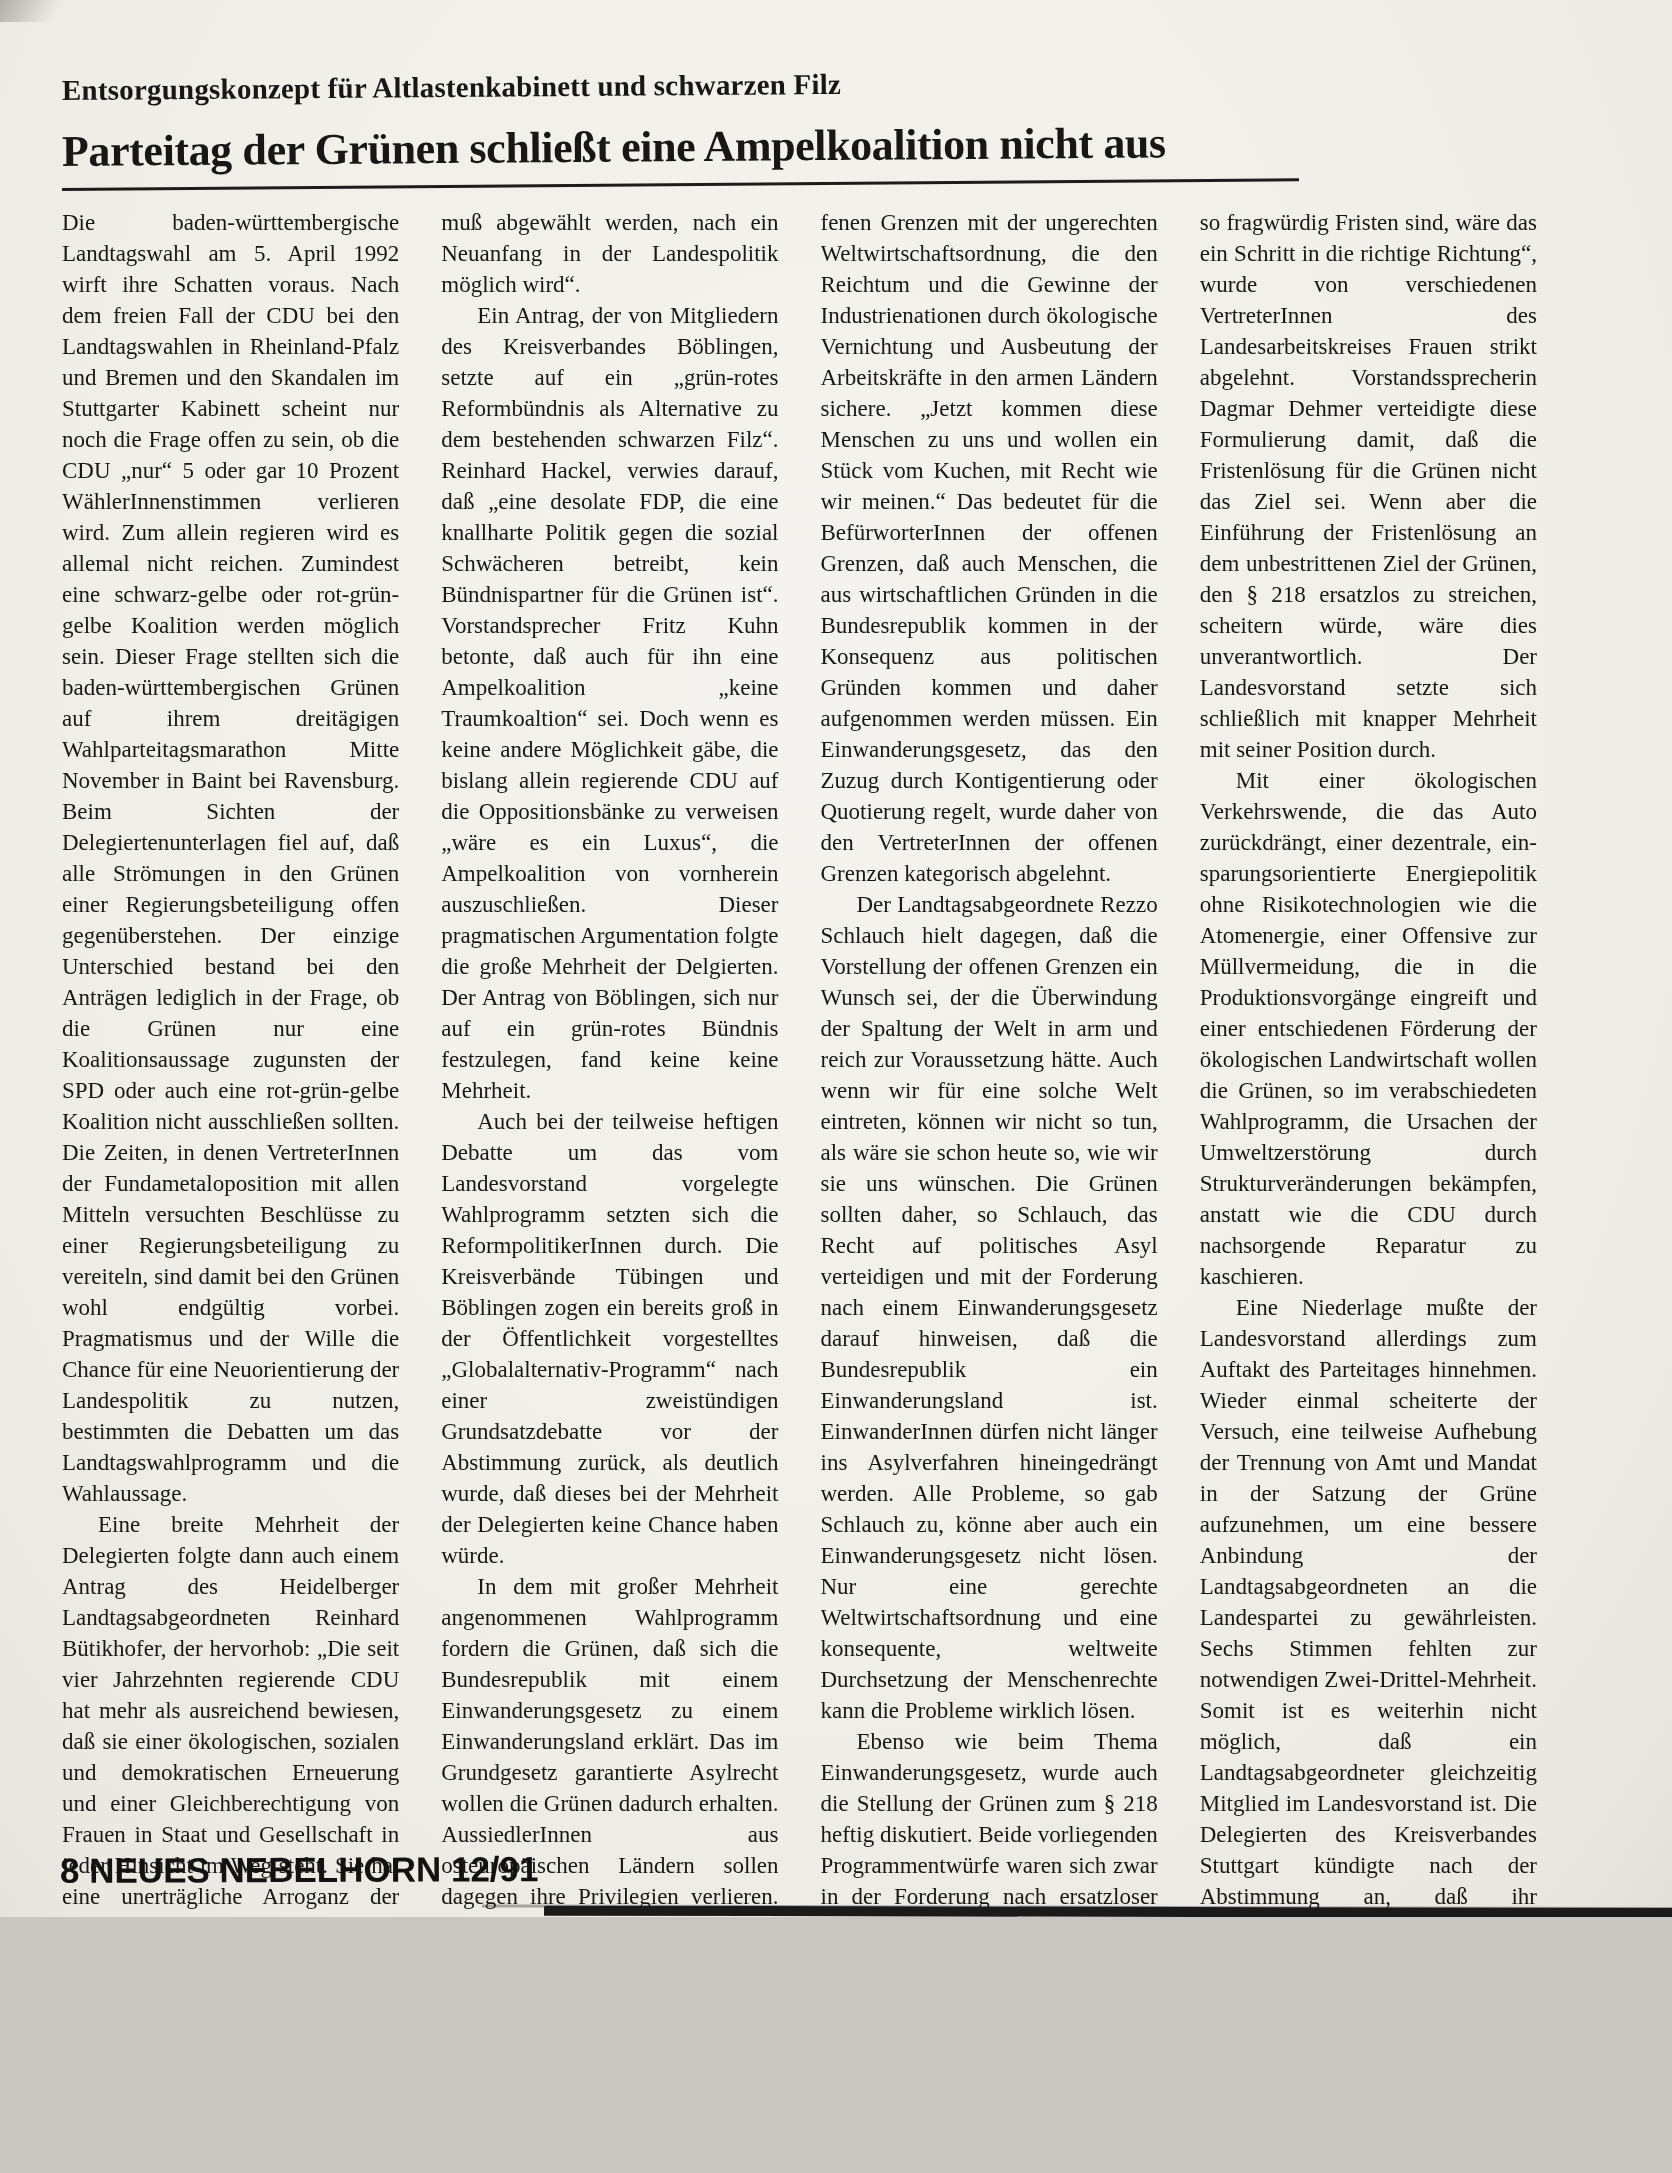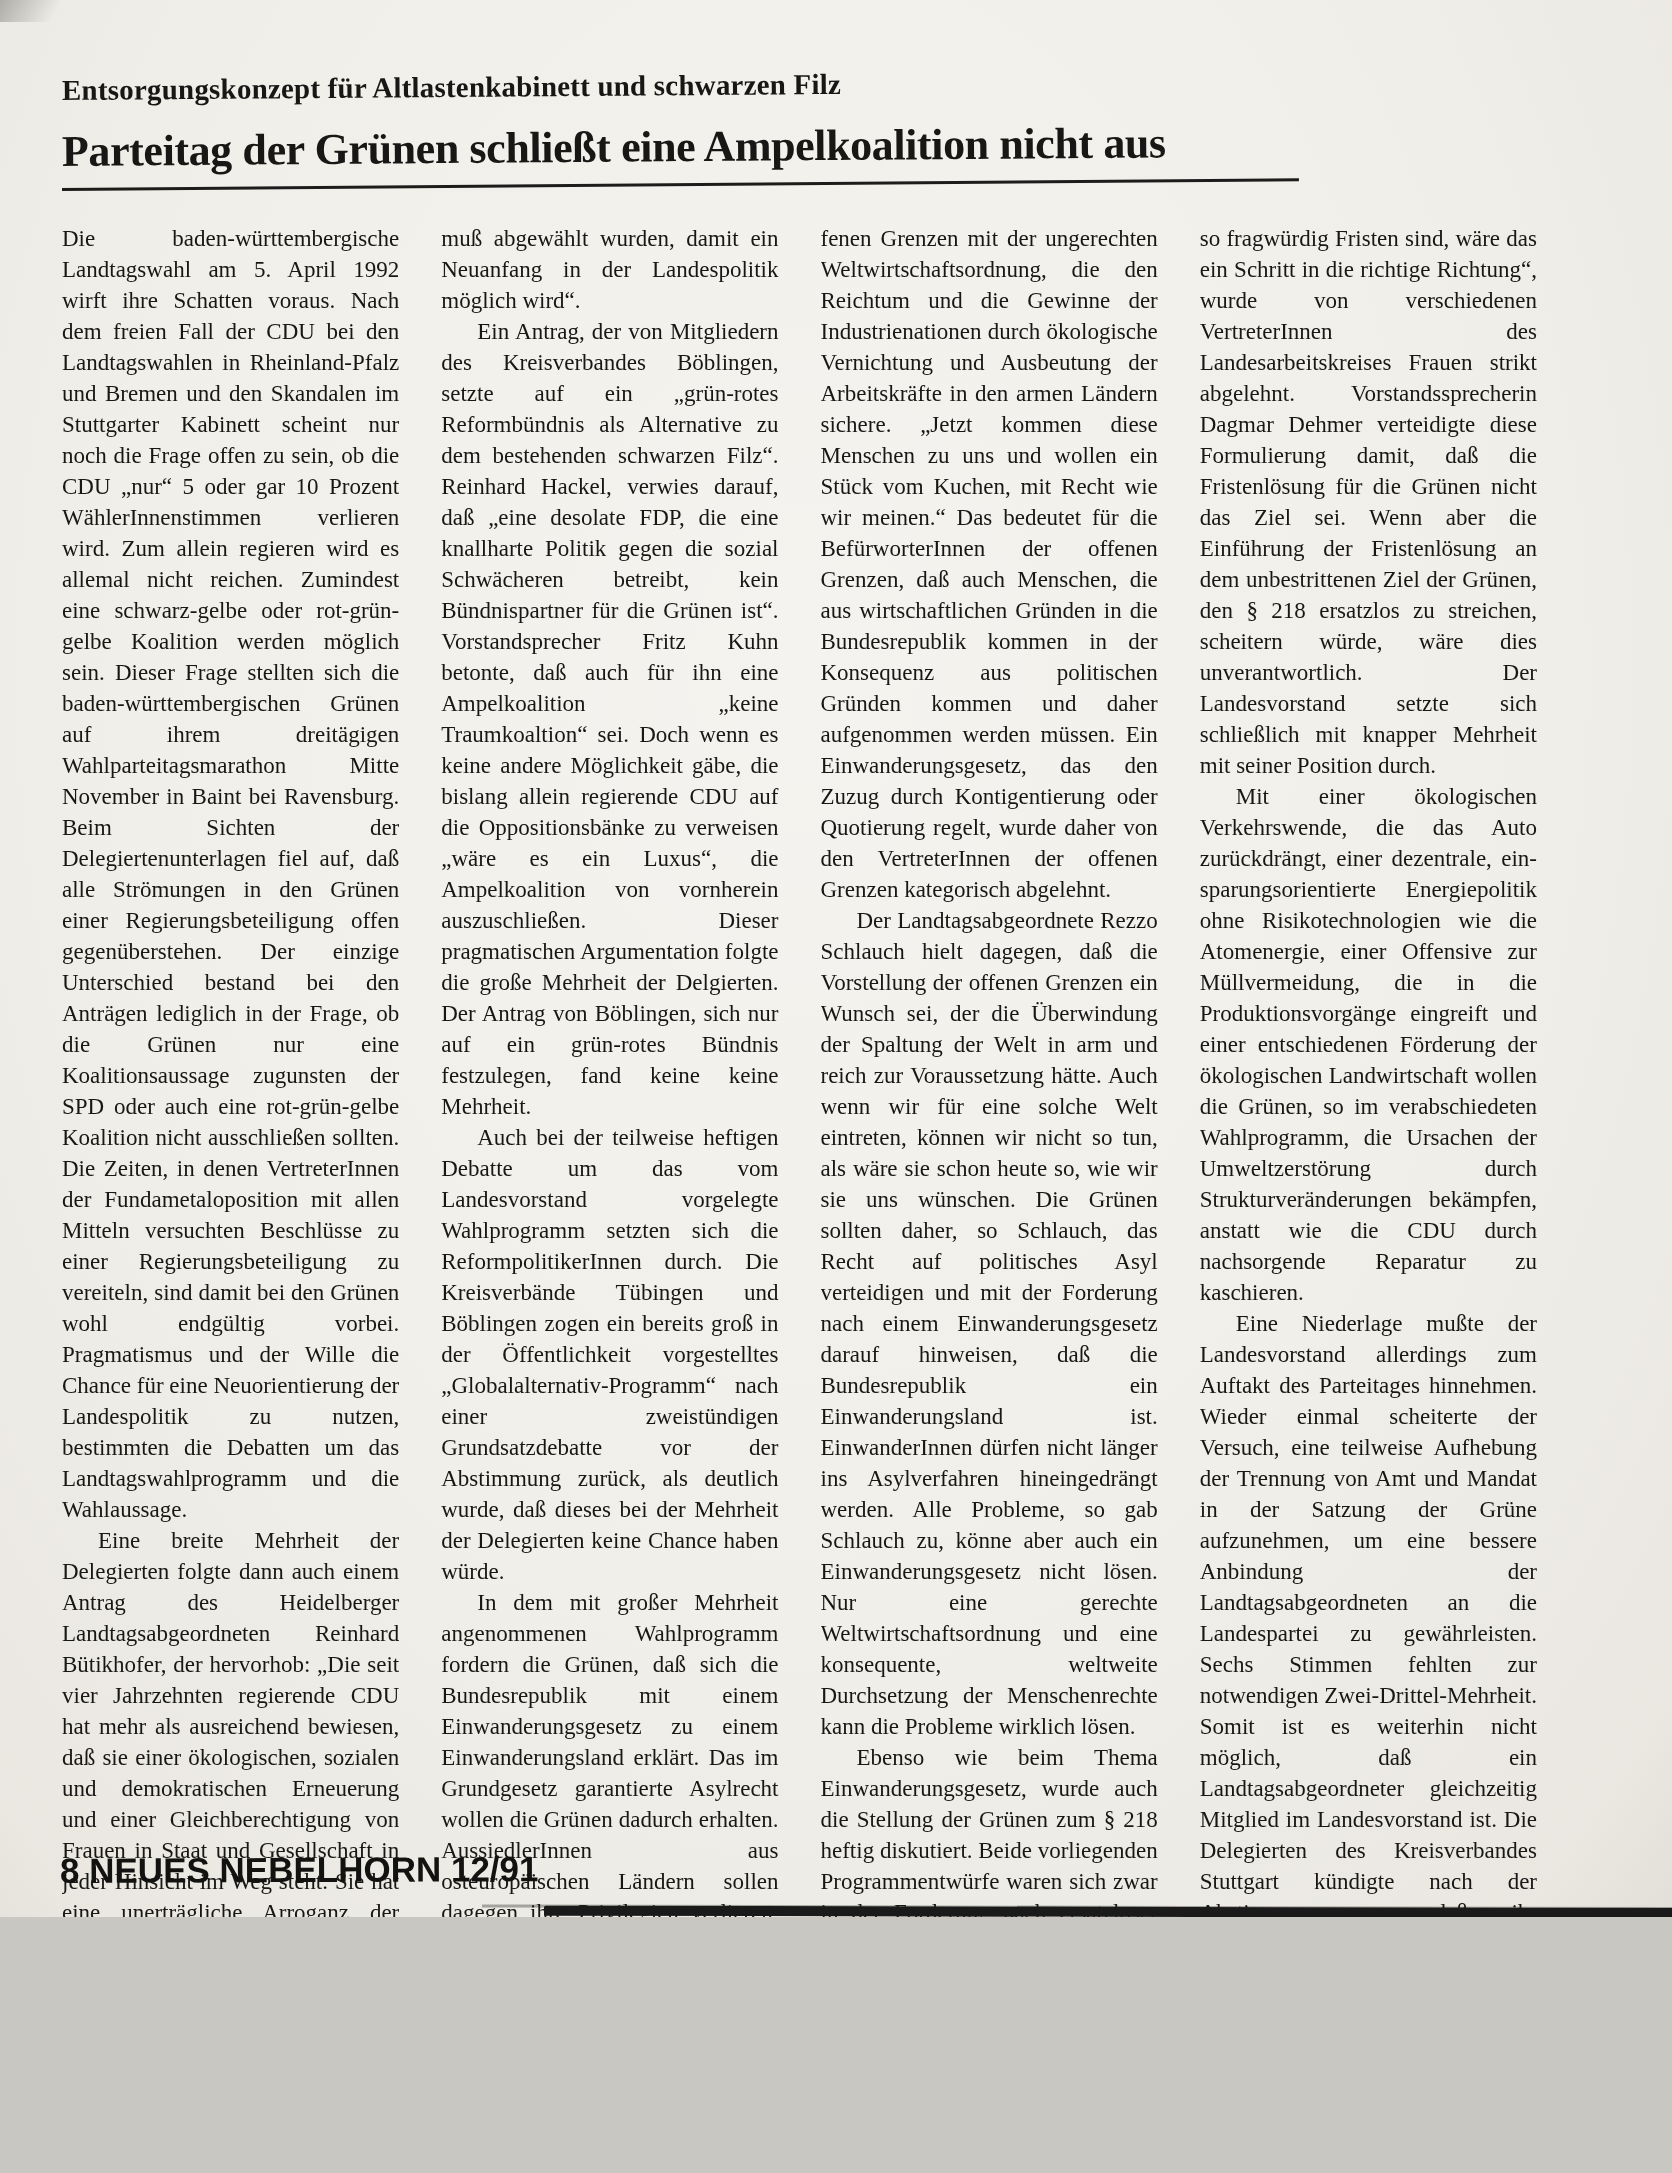--- a/index.html
+++ b/index.html
@@ -20,21 +20,21 @@
   .headline{
     margin:22.4px 0 0 0;
     font-size:44px;font-weight:700;letter-spacing:-0.4px;line-height:1.05;
     transform:rotate(-.45deg);transform-origin:left center;
   }
   .headline-rule{
     width:1237px;height:2.6px;background:#1d1c1a;margin-top:12px;
     transform:rotate(-.45deg);transform-origin:left center;
   }
   .columns{
-    display:flex;gap:42px;margin-top:33px;width:1475px;
+    display:flex;gap:42px;margin-top:17px;width:1475px;
   }
   .col{
     width:349px;height:1858px;overflow:hidden;
     font-size:23px;line-height:31px;text-align:justify;
     text-rendering:optimizeLegibility;
   }
   .col p{margin:0;}
   .col p.indent{text-indent:36px;}
   .footer{
     position:absolute;left:60px;bottom:27.5px;
@@ -68,21 +68,21 @@
       <h1 class="headline">Parteitag der Grünen schließt eine Ampelkoalition nicht aus</h1>
       <div class="headline-rule"></div>
     </header>
 
     <main class="columns">
       <div class="col">
           <p>Die baden-württembergische Landtagswahl am 5. April 1992 wirft ihre Schatten voraus. Nach dem freien Fall der CDU bei den Landtagswahlen in Rheinland-Pfalz und Bremen und den Skandalen im Stuttgarter Kabinett scheint nur noch die Frage offen zu sein, ob die CDU „nur“ 5 oder gar 10 Prozent WählerInnenstimmen verlieren wird. Zum allein regieren wird es allemal nicht reichen. Zumindest eine schwarz-gelbe oder rot-grün-gelbe Koalition werden möglich sein. Dieser Frage stellten sich die baden-württembergischen Grünen auf ihrem dreitägigen Wahlparteitagsmarathon Mitte November in Baint bei Ravensburg. Beim Sichten der Delegiertenunterlagen fiel auf, daß alle Strömungen in den Grünen einer Regierungsbeteiligung offen gegenüberstehen. Der einzige Unterschied bestand bei den Anträgen lediglich in der Frage, ob die Grünen nur eine Koalitionsaussage zugunsten der SPD oder auch eine rot-grün-gelbe Koalition nicht ausschließen sollten. Die Zeiten, in denen VertreterInnen der Fundametaloposition mit allen Mitteln versuchten Beschlüsse zu einer Regierungsbeteiligung zu vereiteln, sind damit bei den Grünen wohl endgültig vorbei. Pragmatismus und der Wille die Chance für eine Neuorientierung der Landespolitik zu nutzen, bestimmten die Debatten um das Landtagswahlprogramm und die Wahlaussage.</p>
           <p class="indent">Eine breite Mehrheit der Delegierten folgte dann auch einem Antrag des Heidelberger Landtagsabgeordneten Reinhard Bütikhofer, der hervorhob: „Die seit vier Jahrzehnten regierende CDU hat mehr als ausreichend bewiesen, daß sie einer ökologischen, sozialen und demokratischen Erneuerung und einer Gleichberechtigung von Frauen in Staat und Gesellschaft in jeder Hinsicht im Weg steht. Sie hat eine unerträgliche Arroganz der Macht entwickelt und verwechselt demokratische Politik mit Parteiintresse und Klientelbefriedigung. Mit ihrer Absicht, das Asylthema für Wahlkampfzwecke zu mißbrauchen, macht die CDU Vorurteile salonfähig, die dann von anderen in rechtsextreme Stimmen und Aktionen umgesetzt werden. Die CDU</p>
         </div>
       <div class="col">
-          <p>muß abgewählt wurden, damit ein Neuanfang in der Landespolitik möglich wird“.</p>
+          <p>muß abgewählt werden, nach ein Neuanfang in der Landespolitik möglich wird“.</p>
           <p class="indent">Ein Antrag, der von Mitgliedern des Kreisverbandes Böblingen, setzte auf ein „grün-rotes Reformbündnis als Alternative zu dem bestehenden schwarzen Filz“. Reinhard Hackel, verwies darauf, daß „eine desolate FDP, die eine knallharte Politik gegen die sozial Schwächeren betreibt, kein Bündnispartner für die Grünen ist“. Vorstandsprecher Fritz Kuhn betonte, daß auch für ihn eine Ampelkoalition „keine Traumkoaltion“ sei. Doch wenn es keine andere Möglichkeit gäbe, die bislang allein regierende CDU auf die Oppositionsbänke zu verweisen „wäre es ein Luxus“, die Ampelkoalition von vornherein auszuschließen. Dieser pragmatischen Argumentation folgte die große Mehrheit der Delgierten. Der Antrag von Böblingen, sich nur auf ein grün-rotes Bündnis festzulegen, fand keine keine Mehrheit.</p>
           <p class="indent">Auch bei der teilweise heftigen Debatte um das vom Landesvorstand vorgelegte Wahlprogramm setzten sich die ReformpolitikerInnen durch. Die Kreisverbände Tübingen und Böblingen zogen ein bereits groß in der Öffentlichkeit vorgestelltes „Globalalternativ-Programm“ nach einer zweistündigen Grundsatzdebatte vor der Abstimmung zurück, als deutlich wurde, daß dieses bei der Mehrheit der Delegierten keine Chance haben würde.</p>
           <p class="indent">In dem mit großer Mehrheit angenommenen Wahlprogramm fordern die Grünen, daß sich die Bundesrepublik mit einem Einwanderungsgesetz zu einem Einwanderungsland erklärt. Das im Grundgesetz garantierte Asylrecht wollen die Grünen dadurch erhalten. AussiedlerInnen aus osteuropäischen Ländern sollen dagegen ihre Privilegien verlieren. Der Artikel 116 im Grundgesetz, der diese Bevorzugung sichert, soll gestrichen werden, der Zuzug von Aussiedlern durch Quoten gesteuert werden. Der Landesvorstand setzte sich mit dieser Linie gegen Forderungen nach offenen Grenzen durch.</p>
           <p class="indent">Jürgen Grässlin vom Kreisverband Breisgau-Hochschwarzwald begründete seine Forderung nach of-</p>
         </div>
       <div class="col">
           <p>fenen Grenzen mit der ungerechten Weltwirtschaftsordnung, die den Reichtum und die Gewinne der Industrienationen durch ökologische Vernichtung und Ausbeutung der Arbeitskräfte in den armen Ländern sichere. „Jetzt kommen diese Menschen zu uns und wollen ein Stück vom Kuchen, mit Recht wie wir meinen.“ Das bedeutet für die BefürworterInnen der offenen Grenzen, daß auch Menschen, die aus wirtschaftlichen Gründen in die Bundesrepublik kommen in der Konsequenz aus politischen Gründen kommen und daher aufgenommen werden müssen. Ein Einwanderungsgesetz, das den Zuzug durch Kontigentierung oder Quotierung regelt, wurde daher von den VertreterInnen der offenen Grenzen kategorisch abgelehnt.</p>
           <p class="indent">Der Landtagsabgeordnete Rezzo Schlauch hielt dagegen, daß die Vorstellung der offenen Grenzen ein Wunsch sei, der die Überwindung der Spaltung der Welt in arm und reich zur Voraussetzung hätte. Auch wenn wir für eine solche Welt eintreten, können wir nicht so tun, als wäre sie schon heute so, wie wir sie uns wünschen. Die Grünen sollten daher, so Schlauch, das Recht auf politisches Asyl verteidigen und mit der Forderung nach einem Einwanderungsgesetz darauf hinweisen, daß die Bundesrepublik ein Einwanderungsland ist. EinwanderInnen dürfen nicht länger ins Asylverfahren hineingedrängt werden. Alle Probleme, so gab Schlauch zu, könne aber auch ein Einwanderungsgesetz nicht lösen. Nur eine gerechte Weltwirtschaftsordnung und eine konsequente, weltweite Durchsetzung der Menschenrechte kann die Probleme wirklich lösen.</p>
           <p class="indent">Ebenso wie beim Thema Einwanderungsgesetz, wurde auch die Stellung der Grünen zum § 218 heftig diskutiert. Beide vorliegenden Programmentwürfe waren sich zwar in der Forderung nach ersatzloser Streichung des § 218 einig, aber die Formulierung im Programmentwurf des Landesvorstandes: „Wenn bei der gesamtdeutschen Regelung des Schwangerschaftsabbruches wenigsten eine Fristenlösung herauskäme,</p>
         </div>

